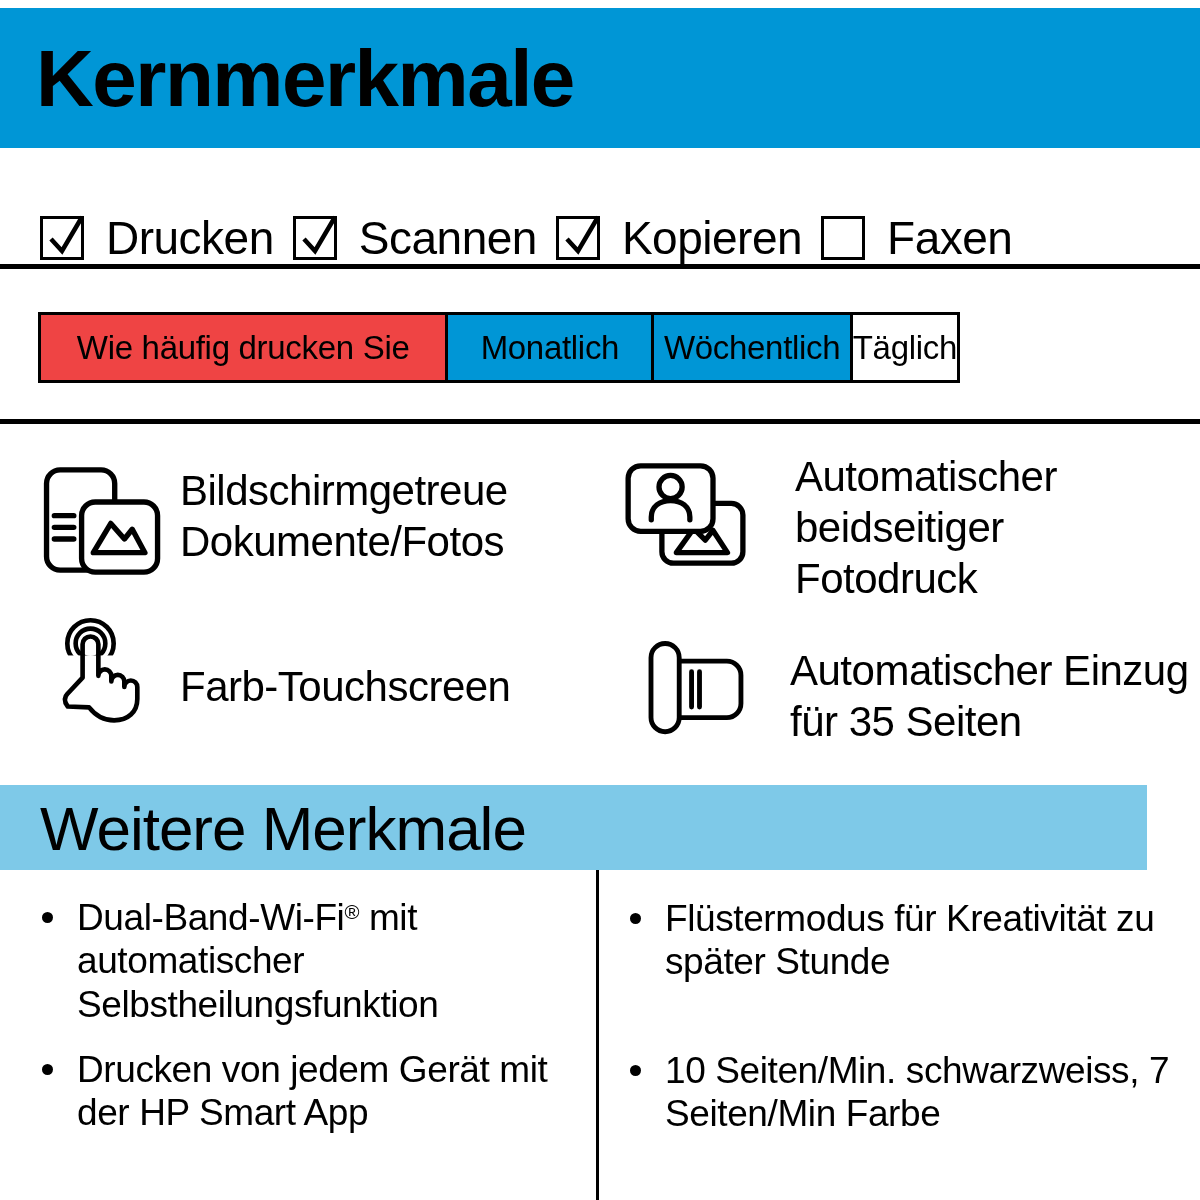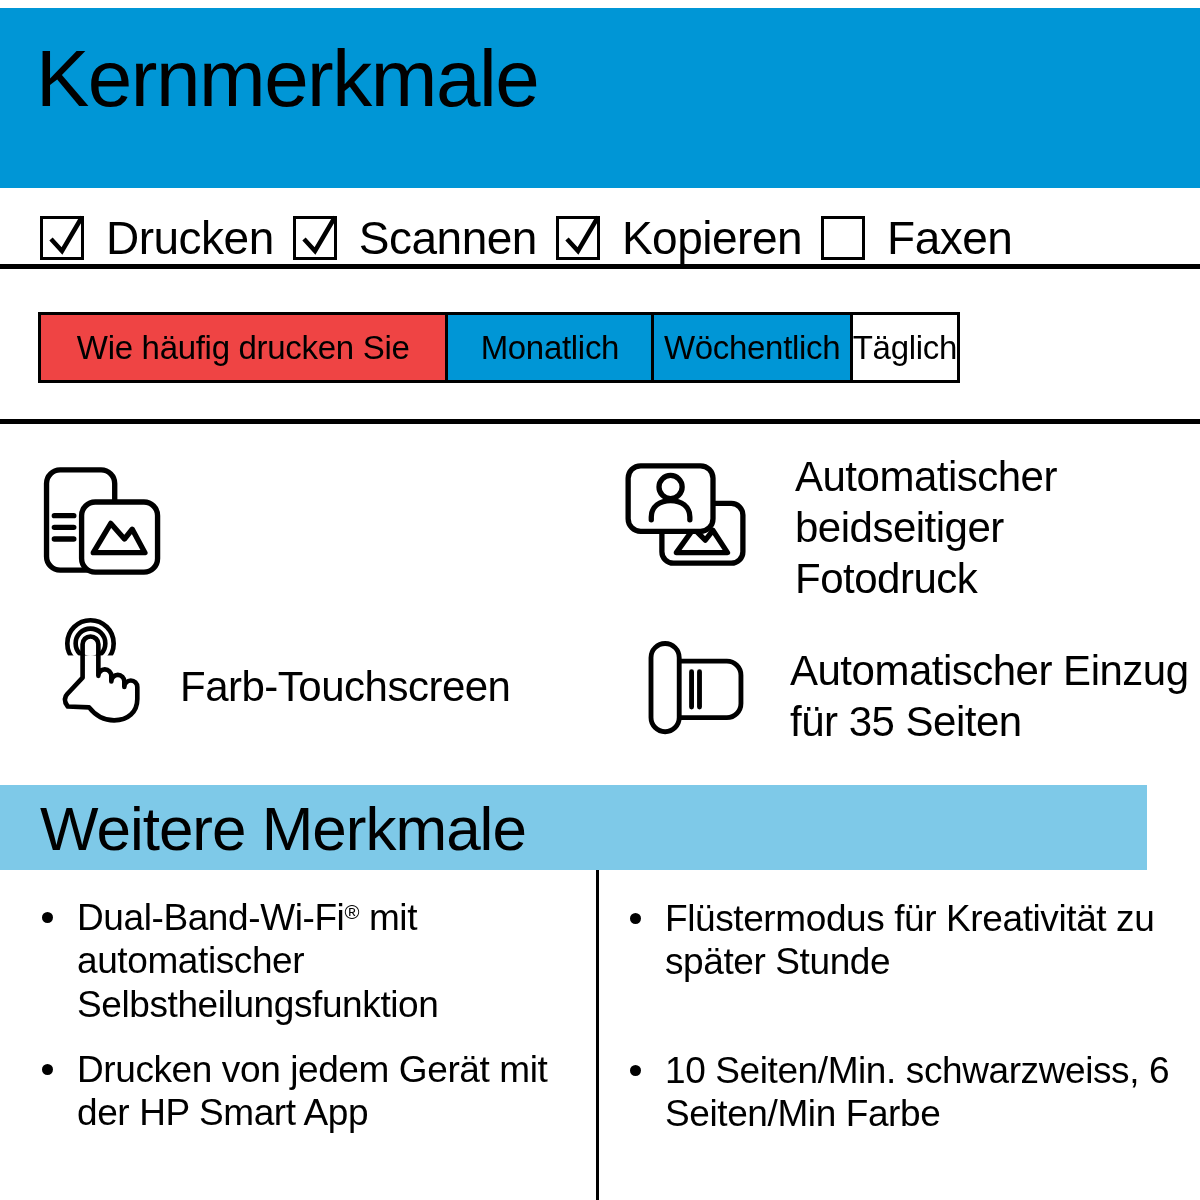--- a/index.html
+++ b/index.html
@@ -2,22 +2,23 @@
 <html lang="de" style="--primary-blue: #0096D6; --light-blue: #7EC9E8; --text-black: #000000;"><head>
 <meta charset="utf-8">
 <style>
   html,body{margin:0;padding:0;background:#fff;}
   .canvas{
     position:relative;width:1200px;height:1200px;background:#fff;overflow:hidden;
     font-family:"Liberation Sans",sans-serif;color:var(--text-black,#000);
   }
   
   .band-header{
-    position:absolute;left:0;top:8px;width:1200px;height:180px;
+    position:absolute;left:0;top:8px;width:1200px;height:140px;
     background:var(--primary-blue,#0096D6);
+    font-weight:bold;
   }
   .band-header .title{
     position:absolute;left:36px;top:0;height:140px;line-height:142px;
     font-size:80px;letter-spacing:-1.5px;color:#000;white-space:nowrap;
   }
   
   .func-row{
     position:absolute;left:0;top:148px;width:1200px;height:117px;
     display:flex;align-items:flex-end;padding-left:40px;box-sizing:border-box;
   }
@@ -128,20 +129,21 @@
   <div class="hr hr2"></div>
 
   <div class="feat-icon fi1">
     <svg width="128" height="112" viewBox="0 0 130 115" fill="none" stroke="#000" stroke-width="5.5" stroke-linecap="round" stroke-linejoin="round">
       <rect x="6" y="5" width="70" height="103" rx="14"></rect>
       <path d="M14 52 h20 M14 64 h20 M14 76 h20"></path>
       <rect x="42" y="38" width="78" height="72" rx="14" fill="#fff"></rect>
       <path d="M54 90 L72 60 L86 76 L94 66 L107 90 Z"></path>
     </svg>
   </div>
+  <div class="feat-text ft1">Bildschirmgetreue Dokumente/Fotos</div>
 
   <div class="feat-icon fi2">
     <svg width="128" height="108" viewBox="0 0 130 112" fill="none" stroke="#000" stroke-width="5.5" stroke-linecap="round" stroke-linejoin="round">
       <rect x="40" y="44" width="84" height="62" rx="12"></rect>
       <path d="M55 95 L73 70 L85 82 L93 72 L108 95 Z"></path>
       <rect x="5" y="5" width="88" height="68" rx="13" fill="#fff"></rect>
       <circle cx="49" cy="27" r="12"></circle>
       <path d="M29 61 v-3 c0-11 9-17 20-17 s20 6 20 17 v3"></path>
     </svg>
   </div>
@@ -184,20 +186,20 @@
       </ul>
     </div>
     <div class="col col-right">
       <ul class="bullets">
         <li>
           <span class="dot"></span>
           <span class="btxt">Flüstermodus für Kreativität zu später Stunde</span>
         </li>
         <li>
           <span class="dot"></span>
-          <span class="btxt">10 Seiten/Min. schwarzweiss, 6 Seiten/Min Farbe</span>
+          <span class="btxt">10 Seiten/Min. schwarzweiss, 7 Seiten/Min Farbe</span>
         </li>
       </ul>
     </div>
   </div>
   <div class="vdiv"></div>
 
 </div>
 
 </body></html>

